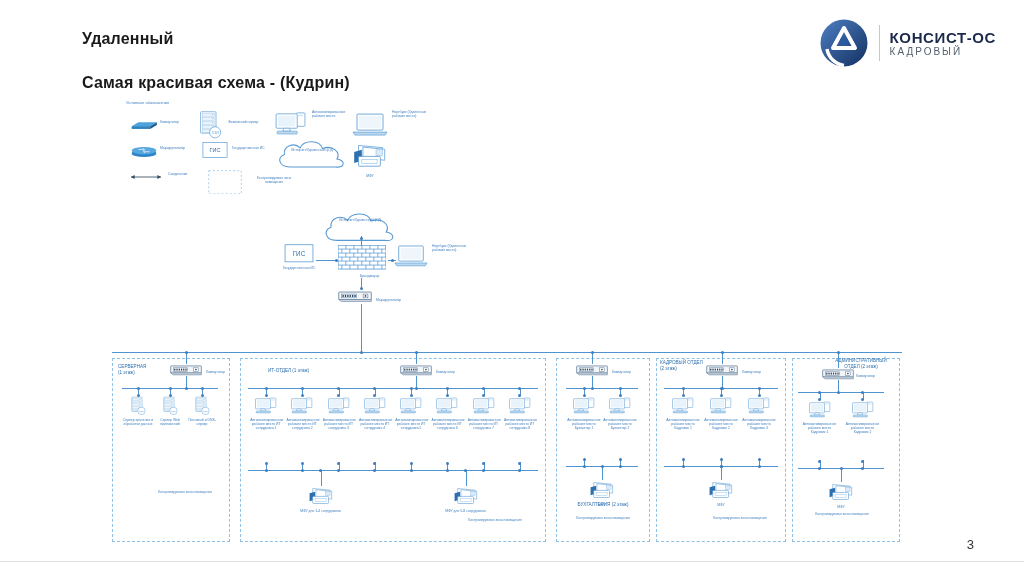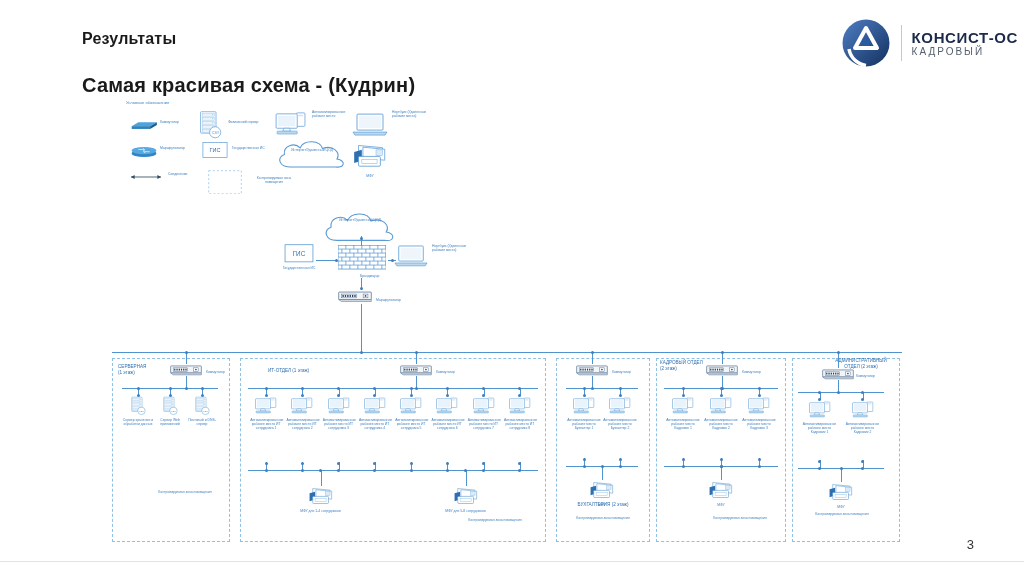--- a/index.html
+++ b/index.html
@@ -3,27 +3,27 @@
 <meta charset="utf-8">
 <style>
   html,body{margin:0;padding:0;background:#ffffff;}
   body{width:1024px;height:574px;position:relative;overflow:hidden;
        font-family:"Liberation Sans","DejaVu Sans",sans-serif;color:#222;}
 
   
   #slide{position:absolute;inset:0;background:#fff;}
 
   .title-main{position:absolute;left:82px;top:30px;font-size:16px;font-weight:bold;color:#1a1a1a;letter-spacing:.2px;}
-  .title-sub{position:absolute;left:82px;top:74px;font-size:20px;font-weight:bold;color:#1a1a1a;letter-spacing:.2px;}
+  .title-sub{position:absolute;left:82px;top:74px;font-size:16px;font-weight:bold;color:#1a1a1a;letter-spacing:.2px;}
 
   .page-num{position:absolute;right:50px;bottom:22px;font-size:13px;color:#333;}
   .footer-rule{position:absolute;left:0;right:0;bottom:12px;height:1px;background:#e3e3e3;}
 
   
-  .logo{position:absolute;right:6px;top:18px;display:flex;align-items:center;gap:10px;}
+  .logo{position:absolute;right:28px;top:18px;display:flex;align-items:center;gap:10px;}
   .logo-mark{width:50px;height:50px;flex:0 0 50px;}
   .logo-div{width:1px;height:36px;background:#c2c8cf;}
   .logo-text{line-height:1.15;}
   .logo-l1{font-size:15px;font-weight:bold;color:#1b2a4a;letter-spacing:.6px;}
   .logo-l2{font-size:10px;color:#55606e;letter-spacing:2.0px;}
 
   
   #diagram{position:absolute;left:0;top:92px;width:1024px;height:460px;}
 
   
@@ -44,21 +44,21 @@
   .dev{position:absolute;}
   .dev svg{display:block;}
 
   .arrowdot{position:absolute;width:3px;height:3px;background:#3f7fbf;border-radius:50%;}
 </style>
 </head>
 <body>
 
 <div id="slide">
 
-  <div class="title-main">Результаты</div>
+  <div class="title-main">Удаленный</div>
   <div class="title-sub">Самая красивая схема - (Кудрин)</div>
 
   <div class="logo">
     <div class="logo-mark">
       <svg viewBox="0 0 100 100" width="50" height="50" aria-hidden="true">
         <defs>
           <linearGradient id="lg" x1="0" y1="0" x2="1" y2="1">
             <stop offset="0" stop-color="#4f7fc4"></stop>
               <stop offset="1" stop-color="#12305f"></stop>
           </linearGradient>

